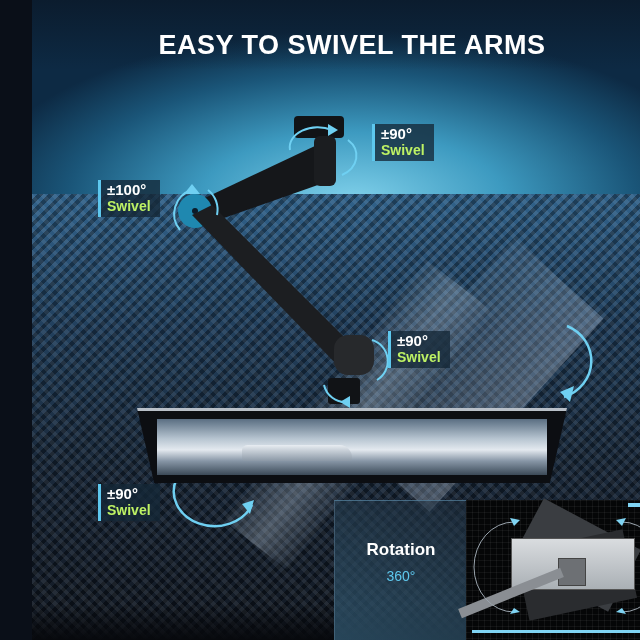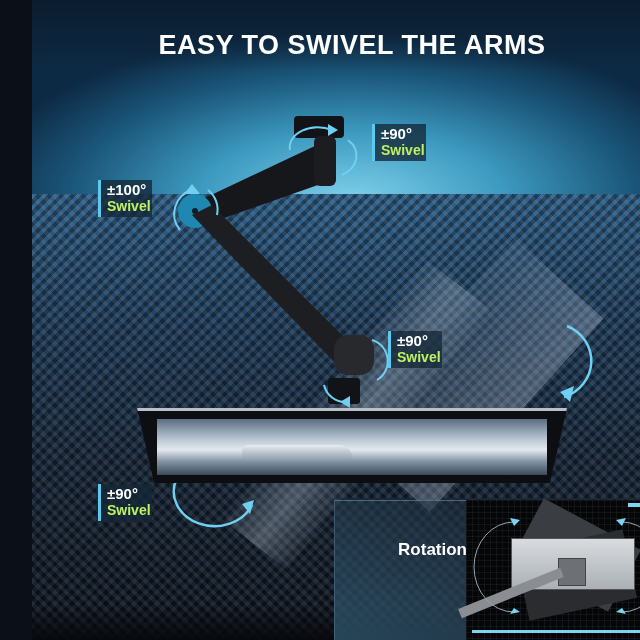--- a/index.html
+++ b/index.html
@@ -7,35 +7,35 @@
   .ceiling{position:absolute;left:0;top:0;width:640px;height:194px;
     background:radial-gradient(ellipse 380px 170px at 320px 200px,#7fd0ea 0%,#3d9ac0 40%,#1a5578 75%,#0d2a44 100%);}
   .ceiling-shadow{position:absolute;left:0;top:0;width:640px;height:70px;background:linear-gradient(#0b1c2e,rgba(11,28,46,0));}
   .wall{position:absolute;left:0;top:194px;width:640px;height:446px;
     background:
       repeating-linear-gradient(45deg,rgba(255,255,255,0.07) 0 4px,rgba(0,0,0,0.0) 4px 8px),
       repeating-linear-gradient(-45deg,rgba(0,0,0,0.35) 0 4px,rgba(255,255,255,0.02) 4px 8px),
       linear-gradient(180deg,#2d5f88 0%,#1e3c5a 30%,#162638 60%,#0d131d 100%);}
   .wall-bottom{position:absolute;left:0;top:605px;width:640px;height:35px;background:linear-gradient(rgba(8,10,14,0),#07090d);}
   .title{position:absolute;left:0;top:30px;width:640px;text-align:center;color:#ffffff;font-weight:bold;font-size:27px;letter-spacing:0.5px;}
-  .label{position:absolute;background:rgba(20,40,55,0.78);border-left:3px solid #5ec8ee;padding:1px 1px 2px 6px;line-height:17px;}
+  .label{position:absolute;background:rgba(20,40,55,0.78);border-left:3px solid #5ec8ee;padding:1px 9px 2px 6px;line-height:17px;}
   .label .deg{color:#ffffff;font-weight:bold;font-size:15px;display:block;}
   .label .word{color:#bef264;font-weight:bold;font-size:14px;display:block;}
   .arm-svg{position:absolute;left:0;top:0;width:640px;height:640px;}
   .monitor{position:absolute;left:105px;top:408px;width:430px;height:72px;
     background:#0c0e12;border-top:3px solid #b9c0c8;transform:skewX(0deg);
     clip-path:polygon(0 0,100% 0,96% 100%,4% 100%);}
   .screen{position:absolute;left:20px;top:8px;right:20px;bottom:8px;
     background:linear-gradient(180deg,#5a6e82 0%,#b6c4d0 35%,#e3e9ef 55%,#8796a6 75%,#3c4a58 100%);}
   .car{position:absolute;left:85px;top:26px;width:110px;height:16px;background:linear-gradient(#e8edf2,#8b98a6);border-radius:6px 14px 4px 4px;}
   .ghost{position:absolute;left:285px;top:250px;width:80px;height:330px;background:linear-gradient(90deg,rgba(200,215,230,0.05),rgba(200,215,230,0.3),rgba(200,215,230,0.05));transform:rotate(38deg);transform-origin:center;}
   .ghost2{position:absolute;left:380px;top:245px;width:120px;height:260px;background:linear-gradient(90deg,rgba(180,200,220,0.08),rgba(190,205,225,0.32));transform:rotate(42deg);}
   .rotation-box{position:absolute;left:302px;top:500px;width:132px;height:140px;
     background:linear-gradient(200deg,rgba(30,45,60,0.55) 0%,rgba(50,90,115,0.75) 100%);border:1px solid rgba(120,170,200,0.35);}
-  .rotation-title{position:absolute;left:0;top:39px;width:132px;text-align:right;color:#ffffff;font-weight:bold;font-size:17px;}
+  .rotation-title{position:absolute;left:0;top:39px;width:132px;text-align:center;color:#ffffff;font-weight:bold;font-size:17px;}
   .rotation-value{position:absolute;left:0;top:67px;width:132px;text-align:center;color:#5ec8ee;font-size:14px;}
   .inset{position:absolute;left:434px;top:500px;width:206px;height:140px;background:#050607;
     background-image:linear-gradient(rgba(255,255,255,0.05) 1px,transparent 1px),linear-gradient(90deg,rgba(255,255,255,0.05) 1px,transparent 1px);background-size:6px 6px;}
   .inset-bar-top{position:absolute;left:162px;top:3px;width:38px;height:4px;background:#7fd3f2;}
   .inset-bar-bottom{position:absolute;left:6px;top:130px;width:190px;height:3px;background:#7fd3f2;}
   .inset-monitor{position:absolute;left:45px;top:38px;width:122px;height:50px;background:linear-gradient(#d9dcdf,#aab0b5);border:1px solid #555;}
   .inset-tilt1{position:absolute;left:55px;top:20px;width:110px;height:70px;background:#3a3d41;transform:rotate(28deg);}
   .inset-tilt2{position:absolute;left:55px;top:40px;width:110px;height:70px;background:#2a2c2f;transform:rotate(-12deg);}
   .inset-plate{position:absolute;left:92px;top:58px;width:26px;height:26px;background:#6d7074;border:1px solid #444;}
   .inset-arm{position:absolute;left:-10px;top:88px;width:110px;height:10px;background:#8a8e93;transform:rotate(-22deg);}
@@ -105,20 +105,21 @@
     <span class="deg">±90°</span>
     <span class="word">Swivel</span>
   </div>
   <div class="label" style="left:66px;top:484px;">
     <span class="deg">±90°</span>
     <span class="word">Swivel</span>
   </div>
 
   <div class="rotation-box">
     <div class="rotation-title">Rotation</div>
+    <div class="rotation-value">360°</div>
   </div>
 
   <div class="inset">
     <div class="inset-bar-top"></div>
     <div class="inset-tilt1"></div>
     <div class="inset-tilt2"></div>
     <div class="inset-monitor"></div>
     <div class="inset-plate"></div>
     <div class="inset-arm"></div>
     <svg style="position:absolute;left:0;top:0;" width="206" height="140" viewBox="0 0 206 140">

